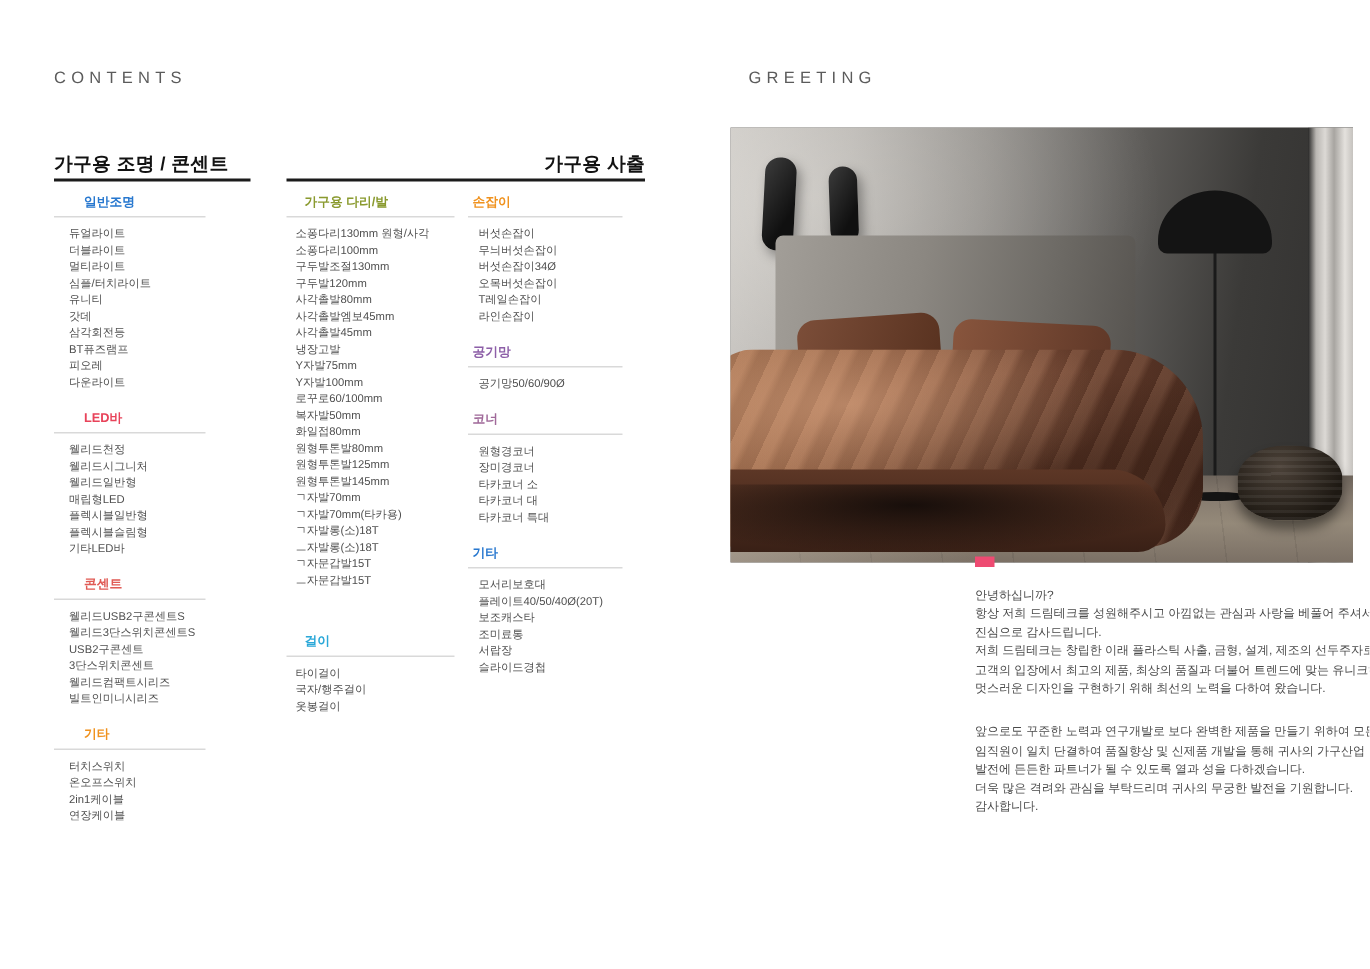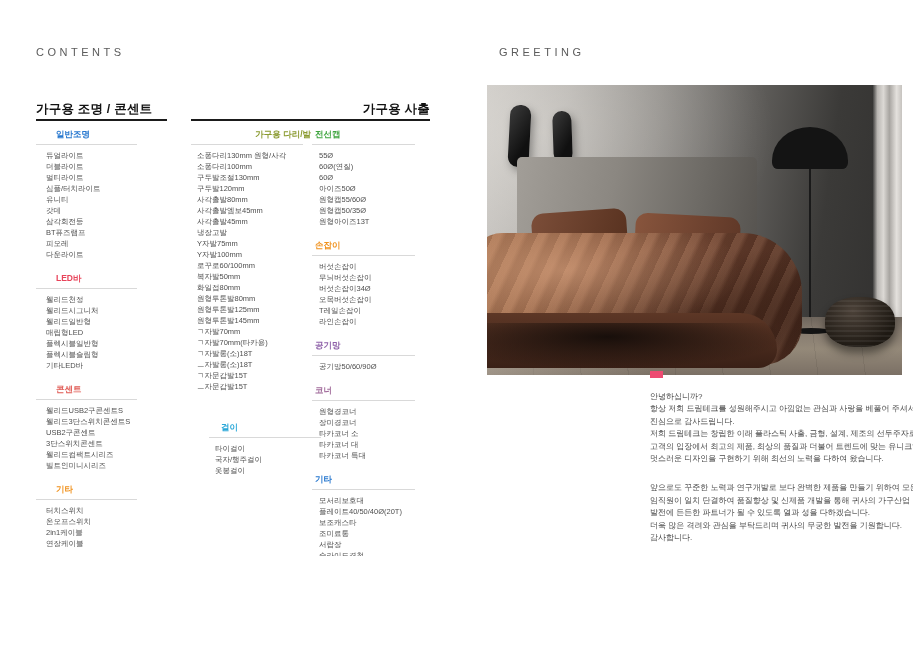--- a/index.html
+++ b/index.html
@@ -153,21 +153,21 @@
         <div class="toc-section-header" style="color: rgb(240, 146, 30);">기타</div>
         <div class="toc-divider"></div>
         <div class="toc-item">터치스위치</div>
         <div class="toc-item">온오프스위치</div>
         <div class="toc-item">2in1케이블</div>
         <div class="toc-item">연장케이블</div>
       </div>
     </div>
   <div class="toc-col col-2">
       <div class="toc-section">
-        <div class="toc-section-header" style="color: rgb(138, 154, 47); text-align: right;">가구용 다리/발</div>
+        <div class="toc-section-header" style="color: rgb(138, 154, 47);">가구용 다리/발</div>
         <div class="toc-divider"></div>
         <div class="toc-item">소퐁다리130mm 원형/사각</div>
         <div class="toc-item">소퐁다리100mm</div>
         <div class="toc-item">구두발조절130mm</div>
         <div class="toc-item">구두발120mm</div>
         <div class="toc-item">사각촐발80mm</div>
         <div class="toc-item">사각촐발엠보45mm</div>
         <div class="toc-item">사각촐발45mm</div>
         <div class="toc-item">냉장고발</div>
         <div class="toc-item">Y자발75mm</div>
@@ -178,40 +178,29 @@
         <div class="toc-item">원형투톤발80mm</div>
         <div class="toc-item">원형투톤발125mm</div>
         <div class="toc-item">원형투톤발145mm</div>
         <div class="toc-item">ㄱ자발70mm</div>
         <div class="toc-item">ㄱ자발70mm(타카용)</div>
         <div class="toc-item">ㄱ자발롱(소)18T</div>
         <div class="toc-item">ㅡ자발롱(소)18T</div>
         <div class="toc-item">ㄱ자문갑발15T</div>
         <div class="toc-item">ㅡ자문갑발15T</div>
       </div>
-      <div class="toc-section" style="margin-top: 30px; margin-left: 18px;">
+      <div class="toc-section" style="margin-top: 30px;">
         <div class="toc-section-header" style="color: rgb(43, 168, 216);">걸이</div>
         <div class="toc-divider"></div>
         <div class="toc-item">타이걸이</div>
         <div class="toc-item">국자/행주걸이</div>
         <div class="toc-item">옷봉걸이</div>
       </div>
     </div>
   <div class="toc-col col-3">
-      <div class="toc-section">
-        <div class="toc-section-header" style="color: rgb(63, 165, 63);">전선캡</div>
-        <div class="toc-divider"></div>
-        <div class="toc-item">55Ø</div>
-        <div class="toc-item">60Ø(연질)</div>
-        <div class="toc-item">60Ø</div>
-        <div class="toc-item">아이즈50Ø</div>
-        <div class="toc-item">원형캡55/60Ø</div>
-        <div class="toc-item">원형캡50/35Ø</div>
-        <div class="toc-item">원형아이즈13T</div>
-      </div>
       <div class="toc-section">
         <div class="toc-section-header" style="color: rgb(240, 146, 30);">손잡이</div>
         <div class="toc-divider"></div>
         <div class="toc-item">버섯손잡이</div>
         <div class="toc-item">무늬버섯손잡이</div>
         <div class="toc-item">버섯손잡이34Ø</div>
         <div class="toc-item">오목버섯손잡이</div>
         <div class="toc-item">T레일손잡이</div>
         <div class="toc-item">라인손잡이</div>
       </div>

